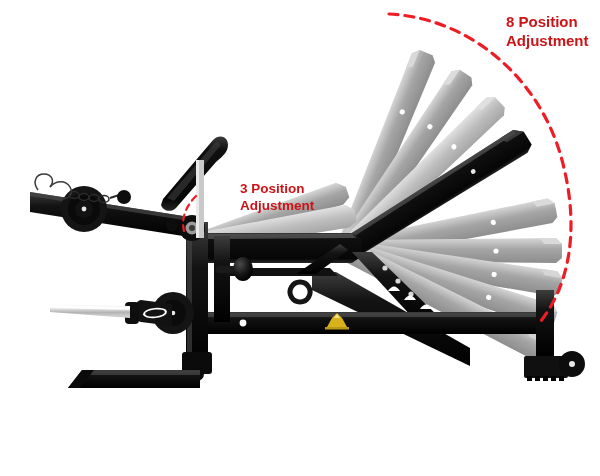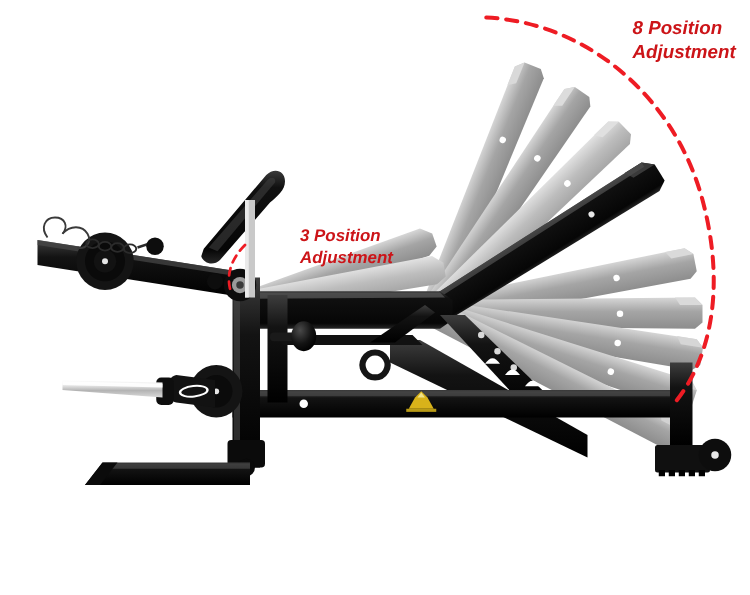--- a/index.html
+++ b/index.html
@@ -14,21 +14,20 @@
     overflow: hidden;
     position: relative;
   }
   #product-figure {
     position: absolute;
     left: 0;
     top: 0;
     width: 532px;
     height: 476px;
     background: #ffffff;
-    font-style: italic;
   }
   svg { display: block; }
   .anno-text {
     font-family: "Liberation Sans", sans-serif;
     font-size: 15px;
     font-weight: 700;
     fill: #cc1418;
   }
   .anno-text-3 {
     font-family: "Liberation Sans", sans-serif;

